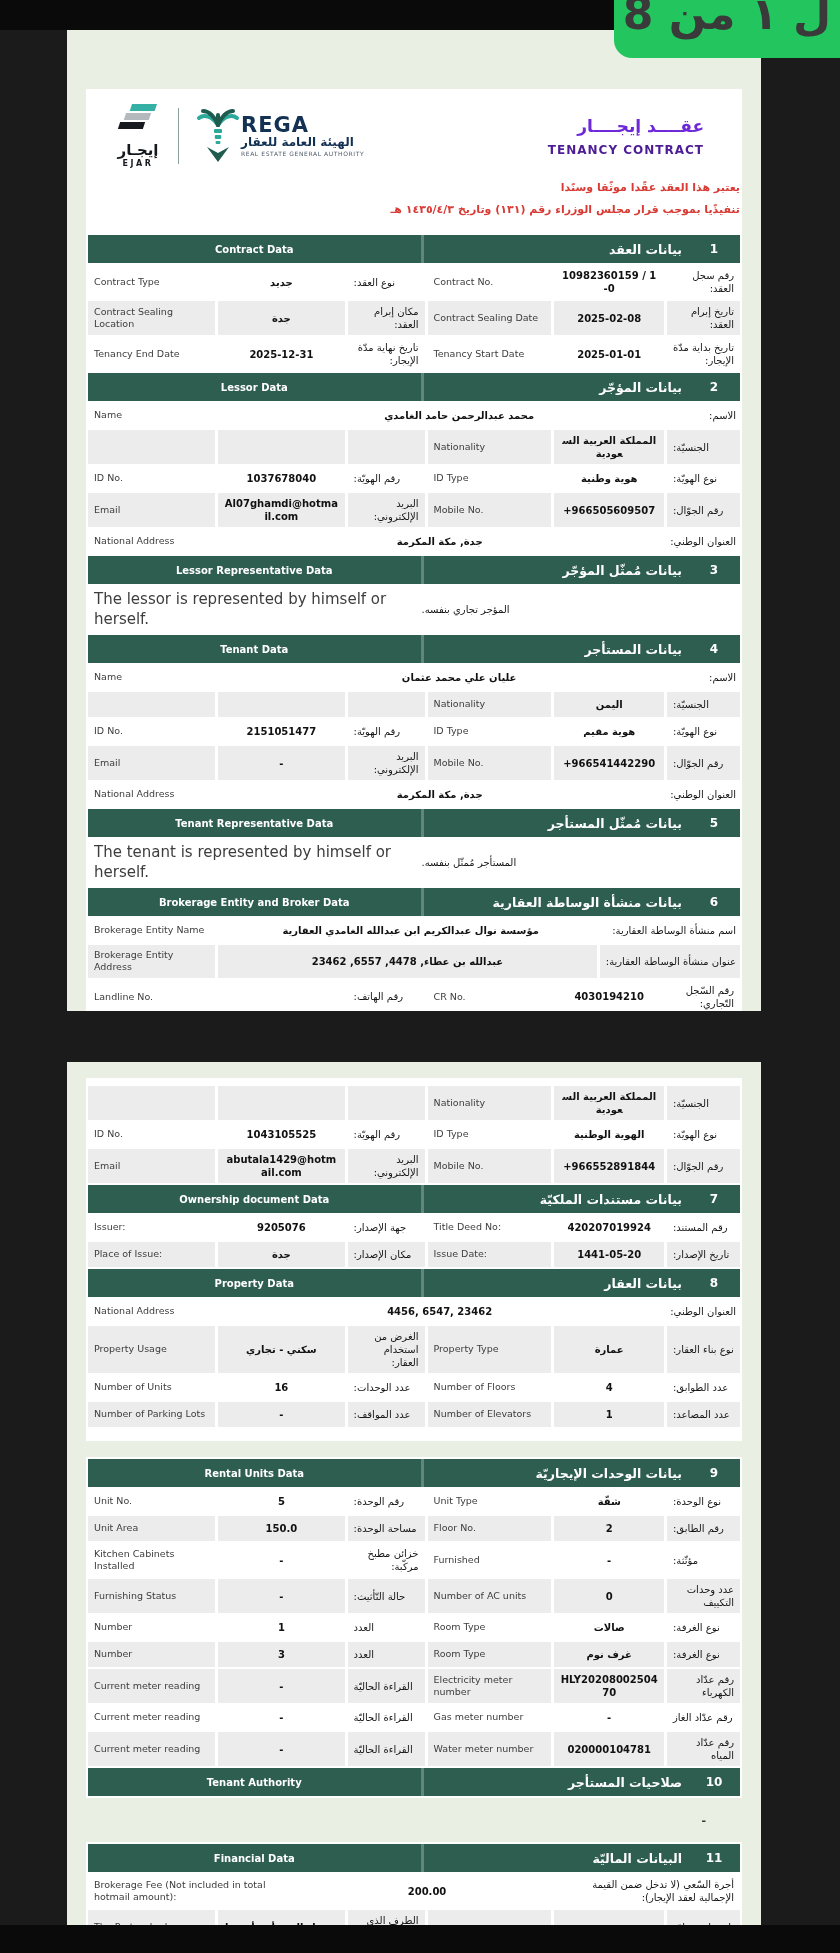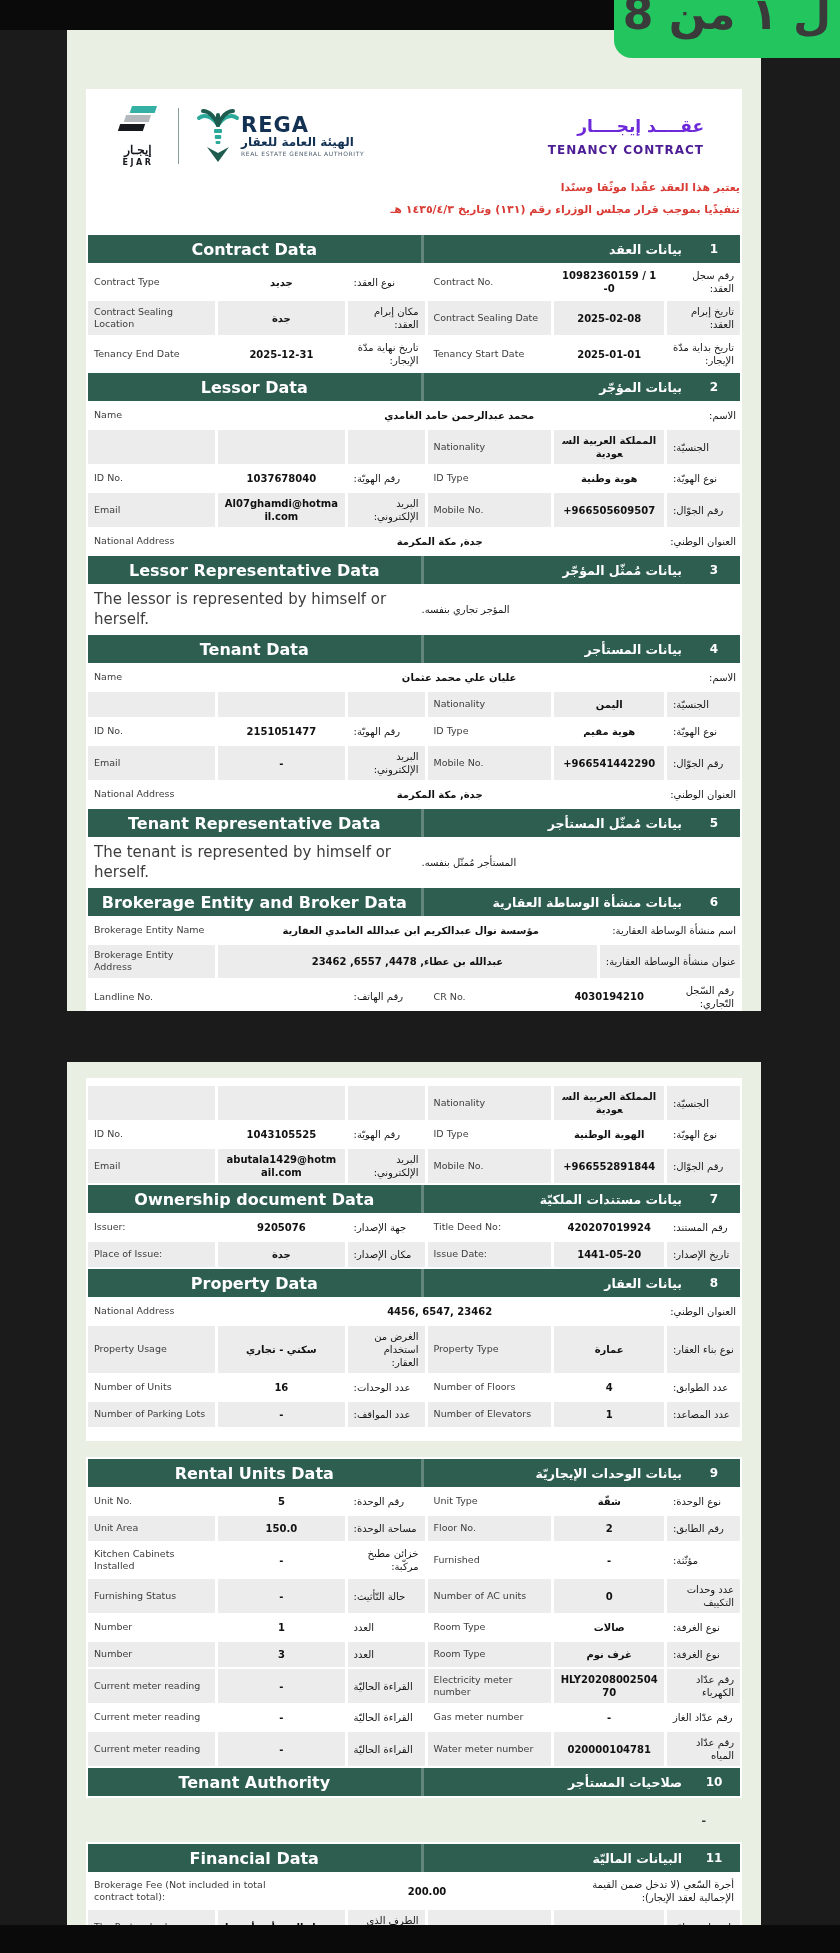--- a/index.html
+++ b/index.html
@@ -18,38 +18,38 @@
   .page-indicator span{font-size:44px;font-weight:bold;color:#3a3a3a;margin-top:-12px;white-space:nowrap;direction:ltr;}
   .page{position:absolute;left:67px;width:694px;background:#e9efe2;z-index:2;overflow:hidden;}
   .page1{top:29px;height:982px;}
   .page2{top:1062px;height:891px;}
   .inner{margin:0 19px;background:#ffffff;padding:8px 2px 26px;}
   .page1 .inner{margin-top:60px;}
   .page2 .inner{margin-top:16px;padding-bottom:60px;}
   
   .dochead{display:flex;align-items:center;height:74px;margin:2px 8px 4px;}
   .ejar-logo{display:flex;flex-direction:column;align-items:center;margin-left:20px;}
-  .ejar-ar{font-size:12px;font-weight:bold;color:#15181d;margin-top:9px;font-family:Liberation Serif, serif;}
+  .ejar-ar{font-size:15px;font-weight:bold;color:#15181d;margin-top:9px;}
   .ejar-en{font-size:8px;font-weight:bold;color:#15181d;letter-spacing:2.5px;}
   .logo-divider{width:1px;height:56px;background:#8aa094;margin:0 16px 0 18px;}
   .rega-logo{display:flex;align-items:center;}
   .rega-text{}
   .rega-name{font-size:21px;font-weight:bold;color:#133153;line-height:20px;letter-spacing:1px;}
   .rega-ar{font-size:12px;font-weight:bold;color:#133153;direction:rtl;text-align:left;line-height:14px;}
   .rega-en{font-size:6px;color:#4a5a6a;letter-spacing:.6px;margin-top:1px;}
   .head-spacer{flex:1;}
   .doc-titles{text-align:right;padding-right:28px;}
   .title-ar{font-size:17px;font-weight:bold;color:#6d28d9;direction:rtl;}
   .title-en{font-size:12px;font-weight:bold;color:#4c1d95;letter-spacing:1px;margin-top:7px;}
   
   .notice{text-align:right;color:#d93a34;font-weight:bold;font-size:11px;line-height:22px;margin:2px 0 14px;direction:rtl;}
   
   .secbar{position:relative;height:28px;background:#2e5e50;margin-bottom:2px;color:#fff;}
   .secbar::before{content:'';position:absolute;left:51%;top:0;bottom:0;width:3px;background:rgba(255,255,255,.25);}
-  .sb-en{position:absolute;left:0;width:51%;top:0;height:100%;display:flex;align-items:center;justify-content:center;font-weight:bold;font-size:16px;}
+  .sb-en{position:absolute;left:0;width:51%;top:0;height:100%;display:flex;align-items:center;justify-content:center;font-weight:bold;font-size:10px;}
   .sb-ar{position:absolute;right:58px;top:0;height:100%;display:flex;align-items:center;font-weight:bold;font-size:12.5px;}
   .sb-num{position:absolute;right:0;width:52px;top:0;height:100%;display:flex;align-items:center;justify-content:center;font-weight:bold;font-size:12px;}
   
   .trow{display:grid;column-gap:3px;margin-bottom:2px;}
   .trow.six{grid-template-columns:19.5% 19.4% 11.8% 19% 16.8% 1fr;}
   .trow.wide{grid-template-columns:19.5% 1fr auto;}
   .trow.finwide{grid-template-columns:33% 1fr 29%;}
   .trow.note{grid-template-columns:1fr 1fr;}
   .cell{background:#fff;min-height:25px;padding:4px 6px;box-sizing:border-box;display:flex;align-items:center;line-height:1.3;}
   .tone-g .cell{background:#ececec;}
@@ -451,21 +451,21 @@
           <span class="sb-ar" dir="rtl">صلاحيات المستأجر</span>
           <span class="sb-num">10</span>
         </div>
         <div class="dash-strip">-</div>
         <div class="secbar">
           <span class="sb-en">Financial Data</span>
           <span class="sb-ar" dir="rtl">البيانات الماليّة</span>
           <span class="sb-num">11</span>
         </div>
         <div class="trow finwide tone-w">
-          <div class="cell c-enw">Brokerage Fee (Not included in total contract total):</div>
+          <div class="cell c-enw">Brokerage Fee (Not included in total hotmail amount):</div>
           <div class="cell c-valw">200.00</div>
           <div class="cell c-arf" dir="rtl">أجرة السّعي (لا تدخل ضمن القيمة الإجمالية لعقد الإيجار):</div>
         </div>
         <div class="trow six tone-g">
           <div class="cell c-en">The Party who bears the BO fee</div>
           <div class="cell c-val" dir="rtl">يتحمل المستأجر أجرة السعي</div>
           <div class="cell c-ar" dir="rtl">الطرف الذي يتحمل أجرة السعي</div>
           <div class="cell c-en">BO fee Due date</div>
           <div class="cell c-val">2025-02-08</div>
           <div class="cell c-ar" dir="rtl">تاريخ استحقاق أجرة السعي:</div>

